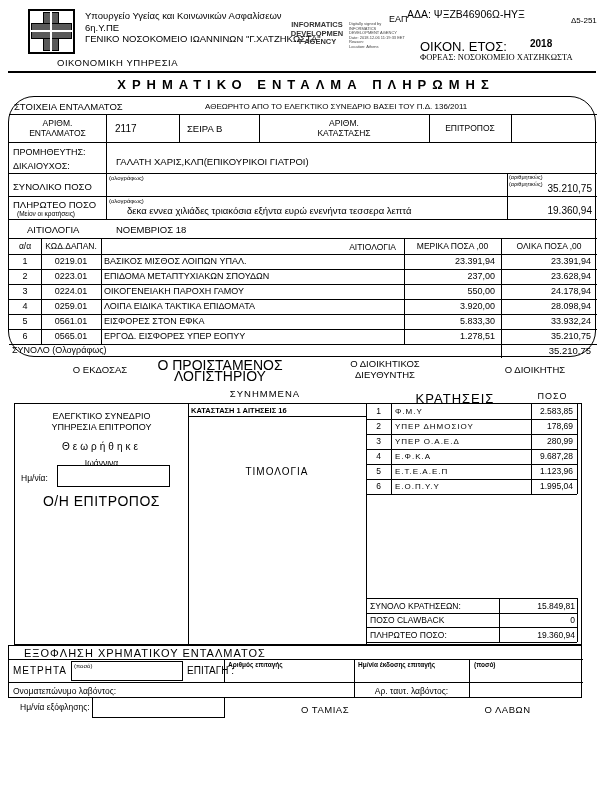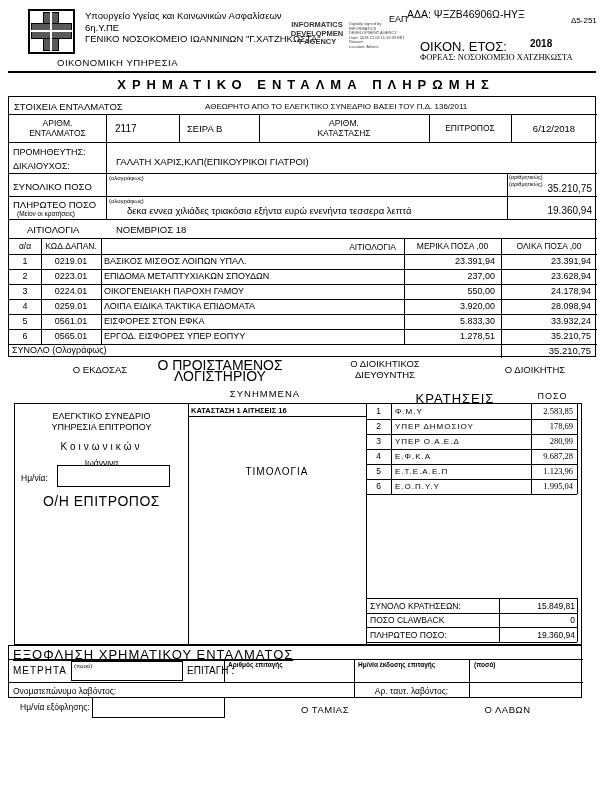--- a/index.html
+++ b/index.html
@@ -28,21 +28,21 @@
   .trow { position:absolute; left:0; width:588px; height:15px; font-size:9px; line-height:15px; }
   .c-num  { position:absolute; left:0;   width:32px;  text-align:center; }
   .c-code { position:absolute; left:32px; width:60px; text-align:center; }
   .c-desc { position:absolute; left:95px; width:300px; }
   .c-part { position:absolute; left:395px; width:91px; text-align:right; }
   .c-tot  { position:absolute; left:492px; width:90px; text-align:right; }
   
   .drow { position:absolute; height:15px; font-size:8.5px; line-height:15px; }
   .d-num  { position:absolute; left:351px; width:25px;  text-align:center; }
   .d-name { position:absolute; left:380px; width:134px; letter-spacing:1px; font-size:8px; }
-  .d-amt  { position:absolute; left:516px; width:44px;  text-align:right; padding-right:2px;font-family:Liberation Serif, serif; }
+  .d-amt  { position:absolute; left:516px; width:44px;  text-align:right; padding-right:2px; }
 </style>
 </head>
 <body>
 
 <div class="page">
 
   <div class="logo">
     <div class="bv"></div>
     <div class="bh"></div>
     <div class="wv"></div>
@@ -71,21 +71,21 @@
   <div class="a" style="left:389px;top:14px;font-size:9px;">ΕΑΠ</div>
   <div class="a" style="left:407px;top:8px;font-size:10.5px;">ΑΔΑ: ΨΞΖΒ46906Ω-ΗΥΞ</div>
   <div class="a" style="left:571px;top:16px;font-size:8px;">Δ5-251</div>
   <div class="a" style="left:420px;top:39px;font-size:13px;">ΟΙΚΟΝ. ΕΤΟΣ:</div>
   <div class="a" style="left:489px;top:38px;font-size:10px;font-weight:bold;margin-left:41px;">2018</div>
   <div class="a" style="left:420px;top:52px;font-size:8.5px;font-family:Liberation Serif, serif;">ΦΟΡΕΑΣ: ΝΟΣΟΚΟΜΕΙΟ ΧΑΤΖΗΚΩΣΤΑ</div>
 
   <div class="a" style="left:8px;top:71px;width:588px;height:2px;background:#000;"></div>
   <div class="a ctr" style="left:0;top:77px;width:612px;font-size:13px;font-weight:bold;letter-spacing:6px;">ΧΡΗΜΑΤΙΚΟ ΕΝΤΑΛΜΑ ΠΛΗΡΩΜΗΣ</div>
 
-  <div class="box" style="left:8px;top:96px;width:588px;height:261px;">
+  <div class="box" style="left:8px;top:96px;width:588px;height:261px;border-radius:26px;">
 
     <div class="hl" style="left:0;top:17px;width:588px;"></div>
     <div class="hl" style="left:0;top:45px;width:588px;"></div>
     <div class="hl" style="left:0;top:76px;width:588px;"></div>
     <div class="hl" style="left:0;top:99px;width:588px;"></div>
     <div class="hl" style="left:0;top:122px;width:588px;"></div>
     <div class="hl" style="left:0;top:141px;width:588px;"></div>
     <div class="hl" style="left:0;top:157px;width:588px;"></div>
     <div class="hl" style="left:0;top:172px;width:588px;"></div>
     <div class="hl" style="left:0;top:187px;width:588px;"></div>
@@ -112,21 +112,20 @@
       <span>ΑΡΙΘΜ.</span>
       <span>ΕΝΤΑΛΜΑΤΟΣ</span>
     </div>
     <div class="a" style="left:106px;top:26px;font-size:10px;">2117</div>
     <div class="a" style="left:178px;top:26px;font-size:9.5px;">ΣΕΙΡΑ Β</div>
     <div class="a flexc" style="left:250px;top:17px;width:170px;height:28px;font-size:8.5px;line-height:10px;">
       <span>ΑΡΙΘΜ.</span>
       <span>ΚΑΤΑΣΤΑΣΗΣ</span>
     </div>
     <div class="a flexc" style="left:420px;top:17px;width:82px;height:28px;font-size:8.5px;">ΕΠΙΤΡΟΠΟΣ</div>
-    <div class="a flexc" style="left:502px;top:17px;width:86px;height:28px;font-size:9.5px;">6/12/2018</div>
 
     <div class="a" style="left:4px;top:50px;font-size:9px;">ΠΡΟΜΗΘΕΥΤΗΣ:</div>
     <div class="a" style="left:4px;top:64px;font-size:9px;">ΔΙΚΑΙΟΥΧΟΣ:</div>
     <div class="a" style="left:107px;top:59px;font-size:9.5px;">ΓΑΛΑΤΗ ΧΑΡΙΣ,ΚΛΠ(ΕΠΙΚΟΥΡΙΚΟΙ ΓΙΑΤΡΟΙ)</div>
 
     <div class="a" style="left:4px;top:84px;font-size:9.5px;">ΣΥΝΟΛΙΚΟ ΠΟΣΟ</div>
     <div class="a tiny" style="left:100px;top:78px;">(ολογράφως)</div>
     <div class="a" style="left:500px;top:77px;font-size:5.5px;">(αριθμητικώς)</div>
     <div class="a" style="left:500px;top:84px;font-size:5.5px;">(αριθμητικώς)</div>
     <div class="a rt" style="left:498px;top:86px;width:88px;padding-right:3px;font-size:10px;">35.210,75</div>
@@ -209,21 +208,21 @@
   <div class="a ctr" style="left:200px;top:388px;width:130px;font-size:9.5px;letter-spacing:1px;">ΣΥΝΗΜΜΕΝΑ</div>
   <div class="a ctr" style="left:405px;top:391px;width:100px;font-size:13px;letter-spacing:1px;">ΚΡΑΤΗΣΕΙΣ</div>
   <div class="a ctr" style="left:525px;top:391px;width:55px;font-size:9px;letter-spacing:1px;">ΠΟΣΟ</div>
 
   <div class="box" style="left:14px;top:403px;width:568px;height:242px;">
     <div class="vl" style="left:173px;top:0;height:240px;"></div>
     <div class="vl" style="left:351px;top:0;height:240px;"></div>
 
     <div class="a ctr" style="left:0;top:7px;width:173px;font-size:9px;">ΕΛΕΓΚΤΙΚΟ ΣΥΝΕΔΡΙΟ</div>
     <div class="a ctr" style="left:0;top:18px;width:173px;font-size:9px;">ΥΠΗΡΕΣΙΑ ΕΠΙΤΡΟΠΟΥ</div>
-    <div class="a ctr" style="left:0;top:37px;width:173px;font-size:10px;letter-spacing:3px;">Κοινωνικών</div>
+    <div class="a ctr" style="left:0;top:37px;width:173px;font-size:10px;letter-spacing:3px;">Θεωρήθηκε</div>
     <div class="a ctr" style="left:0;top:54px;width:173px;font-size:8.5px;">Ιωάννινα</div>
     <div class="a" style="left:6px;top:69px;font-size:8.5px;">Ημ/νία:</div>
     <div class="a" style="left:42px;top:61px;width:113px;height:22px;border:1px solid #000;background:#fff;"></div>
     <div class="a ctr" style="left:0;top:89px;width:173px;font-size:14px;letter-spacing:0.5px;">Ο/Η ΕΠΙΤΡΟΠΟΣ</div>
 
     <div class="a" style="left:173px;top:0;width:178px;height:13px;border-bottom:1px solid #000;font-size:7.5px;font-weight:bold;line-height:13px;padding-left:3px;">ΚΑΤΑΣΤΑΣΗ 1 ΑΙΤΗΣΕΙΣ 16</div>
     <div class="a ctr" style="left:173px;top:62px;width:178px;font-size:10px;letter-spacing:1px;">ΤΙΜΟΛΟΓΙΑ</div>
 
     <div class="vl" style="left:376px;top:0;height:90px;"></div>
     <div class="vl" style="left:516px;top:0;height:90px;"></div>
@@ -281,21 +280,21 @@
     <div class="a rt" style="left:484px;top:226px;width:76px;font-size:8.5px;">19.360,94</div>
   </div>
 
   <div class="box" style="left:8px;top:645px;width:574px;height:53px;">
     <div class="hl" style="left:0;top:13px;width:574px;"></div>
     <div class="hl" style="left:0;top:36px;width:574px;"></div>
     <div class="vl" style="left:215px;top:13px;height:23px;"></div>
     <div class="vl" style="left:345px;top:13px;height:39px;"></div>
     <div class="vl" style="left:460px;top:13px;height:39px;"></div>
 
-    <div class="a" style="left:4px;top:1px;font-size:13px;letter-spacing:1px;text-decoration:underline;">ΕΞΟΦΛΗΣΗ ΧΡΗΜΑΤΙΚΟΥ ΕΝΤΑΛΜΑΤΟΣ</div>
+    <div class="a" style="left:15px;top:1px;font-size:11px;letter-spacing:1px;">ΕΞΟΦΛΗΣΗ ΧΡΗΜΑΤΙΚΟΥ ΕΝΤΑΛΜΑΤΟΣ</div>
 
     <div class="a" style="left:4px;top:19px;font-size:10px;letter-spacing:1px;">ΜΕΤΡΗΤΑ</div>
     <div class="a" style="left:62px;top:15px;width:112px;height:20px;border:1px solid #000;background:#fff;">
       <span class="tiny" style="position:absolute;left:2px;top:1px;">(ποσό)</span>
     </div>
     <div class="a" style="left:178px;top:19px;font-size:10px;">ΕΠΙΤΑΓΗ :</div>
     <div class="a" style="left:219px;top:15px;font-size:6.5px;font-weight:bold;">Αριθμός επιταγής</div>
     <div class="a" style="left:349px;top:15px;font-size:6.5px;font-weight:bold;">Ημ/νία έκδοσης επιταγής</div>
     <div class="a" style="left:465px;top:15px;font-size:6.5px;font-weight:bold;">(ποσό)</div>
 

